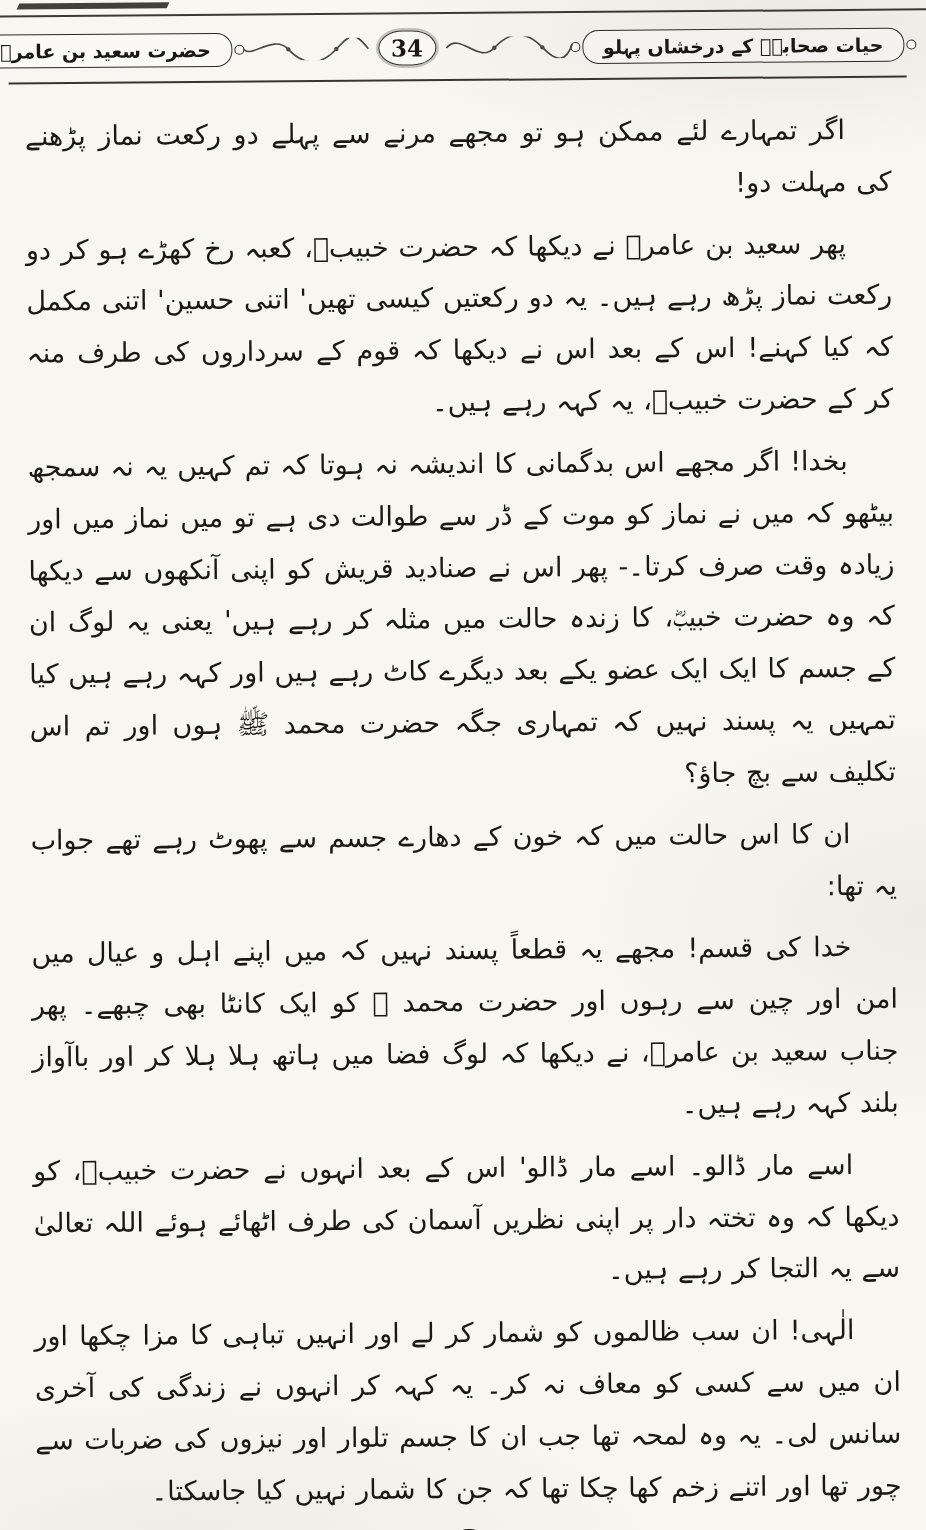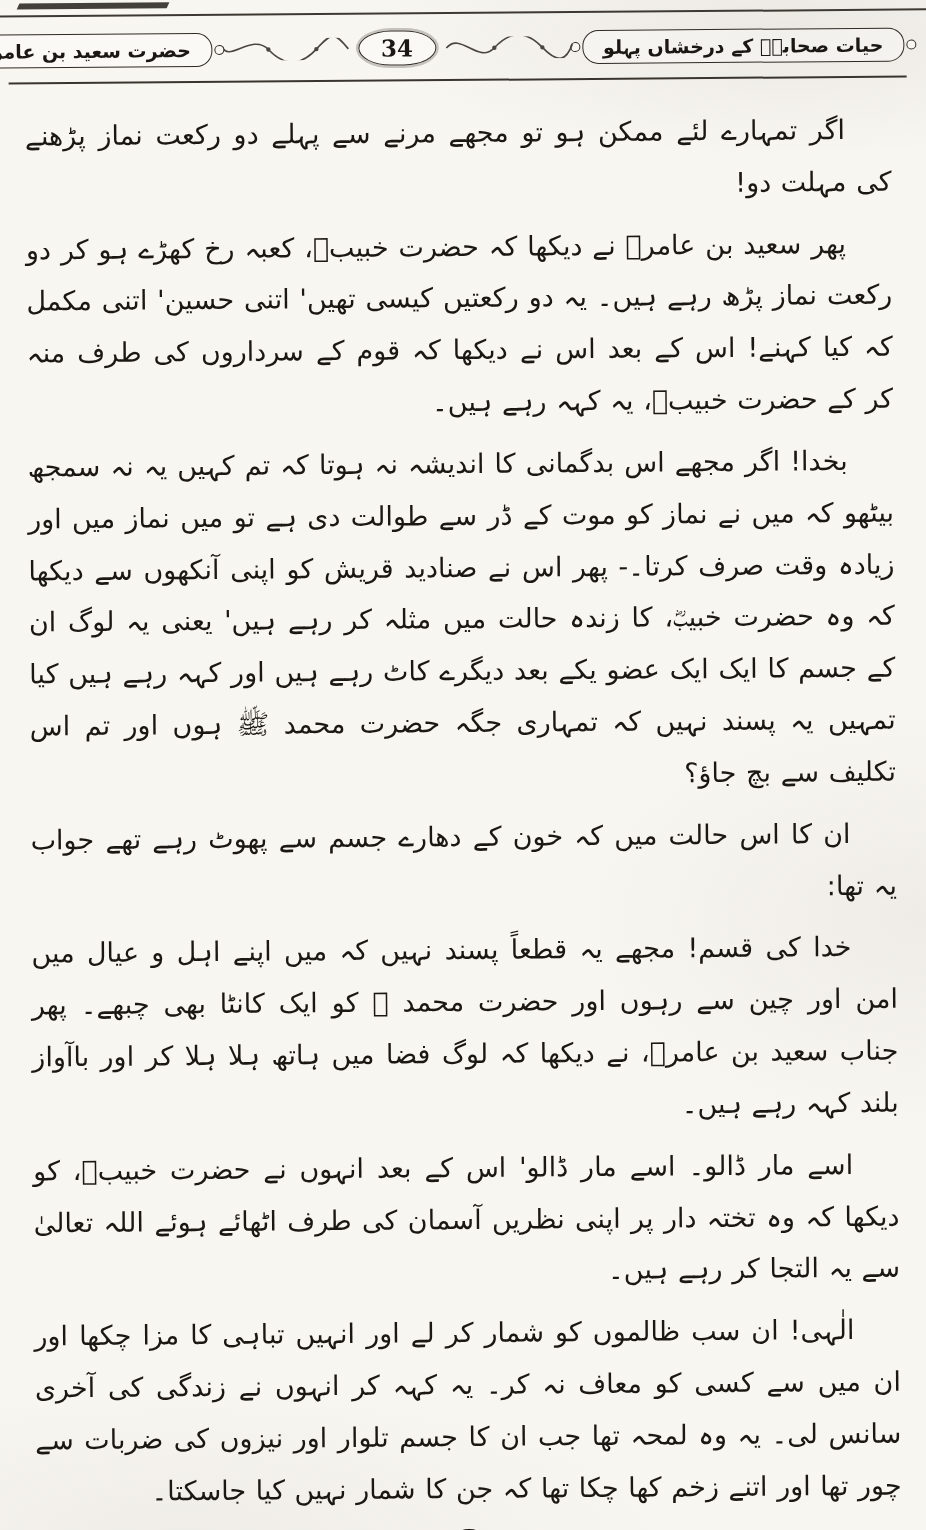--- a/index.html
+++ b/index.html
@@ -26,21 +26,21 @@
     background:rgba(255,255,255,.35);
   }
   .cartouche::before,.cartouche::after{
     content:"";position:absolute;top:50%;width:8px;height:8px;border:1.6px solid #2e2a24;
     border-radius:50%;transform:translateY(-50%);background:#f8f6f1;
   }
   .cartouche::before{right:-13px;}
   .cartouche::after{left:-13px;}
   .page-number-frame{
     position:relative;border:1.8px solid #2e2a24;border-radius:50% / 60%;
-    padding:3px 22px;font-family:"DejaVu Serif", serif;font-weight:bold;font-size:23px;
+    padding:3px 12px;font-family:"DejaVu Serif", serif;font-weight:bold;font-size:23px;
     box-shadow:0 0 0 2.5px rgba(46,42,36,.25);
     background:rgba(255,255,255,.4);
   }
   .flourish{flex:0 0 auto;opacity:.9;}
   .header-underline{height:2px;background:#39342d;margin:14px 14px 0;}
   main{padding:22px 30px 0;direction:rtl;}
   p.urdu{
     font-size:27px;line-height:1.92;text-align:justify;margin:4px 0 10px;
     text-indent:46px;word-spacing:1px;
   }

